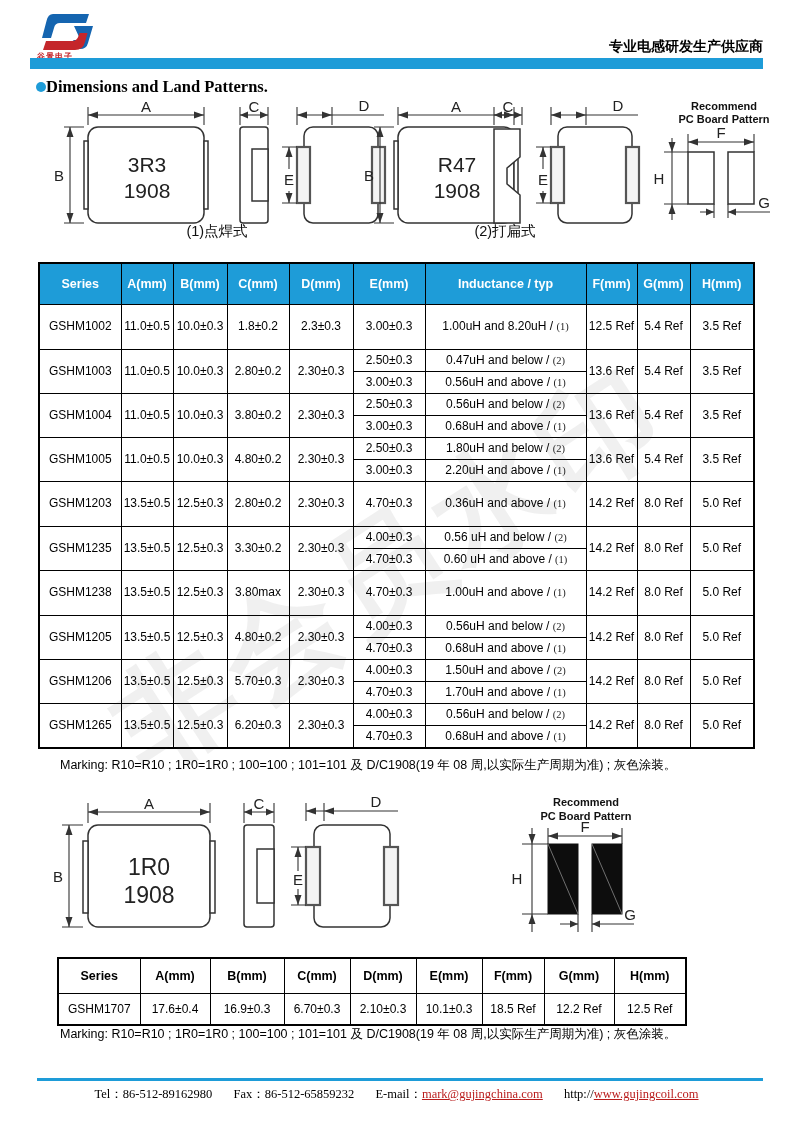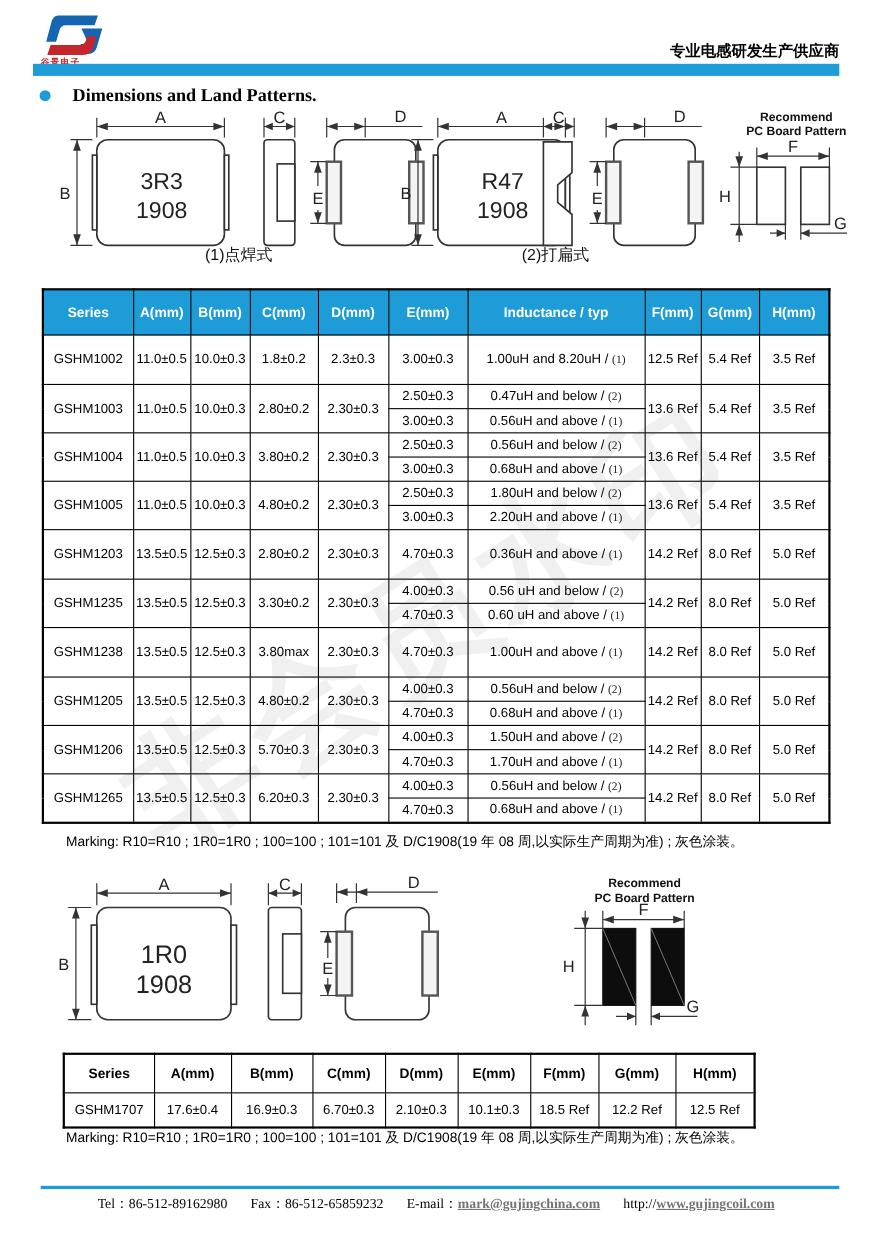--- a/index.html
+++ b/index.html
@@ -6,21 +6,21 @@
   .page{position:relative;width:793px;height:1122px;background:#fff;margin:0 auto;
         font-family:"Liberation Sans",sans-serif;color:#000;overflow:hidden;}
   .abs{position:absolute;}
 
   
   .logo-caption{left:37px;top:51px;font-size:8px;font-weight:bold;color:#c4262b;letter-spacing:1px;}
   .slogan{right:30px;top:38px;font-size:14px;font-weight:bold;font-family:"Liberation Sans",sans-serif;}
   .topbar{left:30px;top:58px;width:733px;height:11px;background:#1e9cd8;}
 
   
-  .section-head{left:36px;top:77px;display:flex;align-items:center;gap:20px;}
+  .section-head{left:36px;top:77px;display:flex;align-items:center;gap:0;}
   .bullet{width:10px;height:10px;border-radius:50%;background:#1e9cd8;display:inline-block;}
   .section-title{font-family:"Liberation Serif",serif;font-weight:bold;font-size:16.5px;}
 
   
   svg text{font-family:"Liberation Sans",sans-serif;font-size:15px;fill:#222;}
   .dim{stroke:#333;stroke-width:1.1;fill:none;}
   .part{stroke:#333;stroke-width:1.5;fill:#fff;}
   .pad{stroke:#555;stroke-width:2.2;fill:#f4f4f4;}
   .padb{stroke:#111;stroke-width:1;fill:#0d0d0d;}
   .arr{fill:#333;stroke:none;}
@@ -42,21 +42,21 @@
   .marking{font-size:12.5px;font-weight:normal;white-space:nowrap;}
 
   
   .wm{left:40px;top:370px;width:700px;height:400px;display:flex;align-items:center;justify-content:center;
       transform:rotate(-33deg);font-size:118px;font-weight:bold;color:rgba(70,70,70,0.08);
       letter-spacing:8px;z-index:9;pointer-events:none;white-space:nowrap;}
 
   
   .footer-line{left:37px;top:1078px;width:726px;height:3px;background:#1e9cd8;}
   .footer-text{left:0;top:1086px;width:793px;text-align:center;font-family:"Liberation Serif",serif;font-size:12.5px;}
-  .footer-text a{color:#737373;text-decoration:underline;font-weight:bold;}
+  .footer-text a{color:#b91c1c;text-decoration:underline;}
   .fgap{display:inline-block;width:18px;}
 </style>
 </head>
 <body>
 
 <div class="page">
 
   <svg class="abs" style="left:38px;top:12px" width="58" height="40" viewBox="0 0 58 40">
     <path fill="#1565b0" d="M15 2h40l-3 9H26q-5 0-6 5l-3 10h-9l4.5-17Q14 2 19 2z" transform="translate(-4,0)"></path>
     <path fill="#1565b0" d="M36 14h19l-5 17q-1.5 6-8 6h-9l2.5-9h7z"></path>

